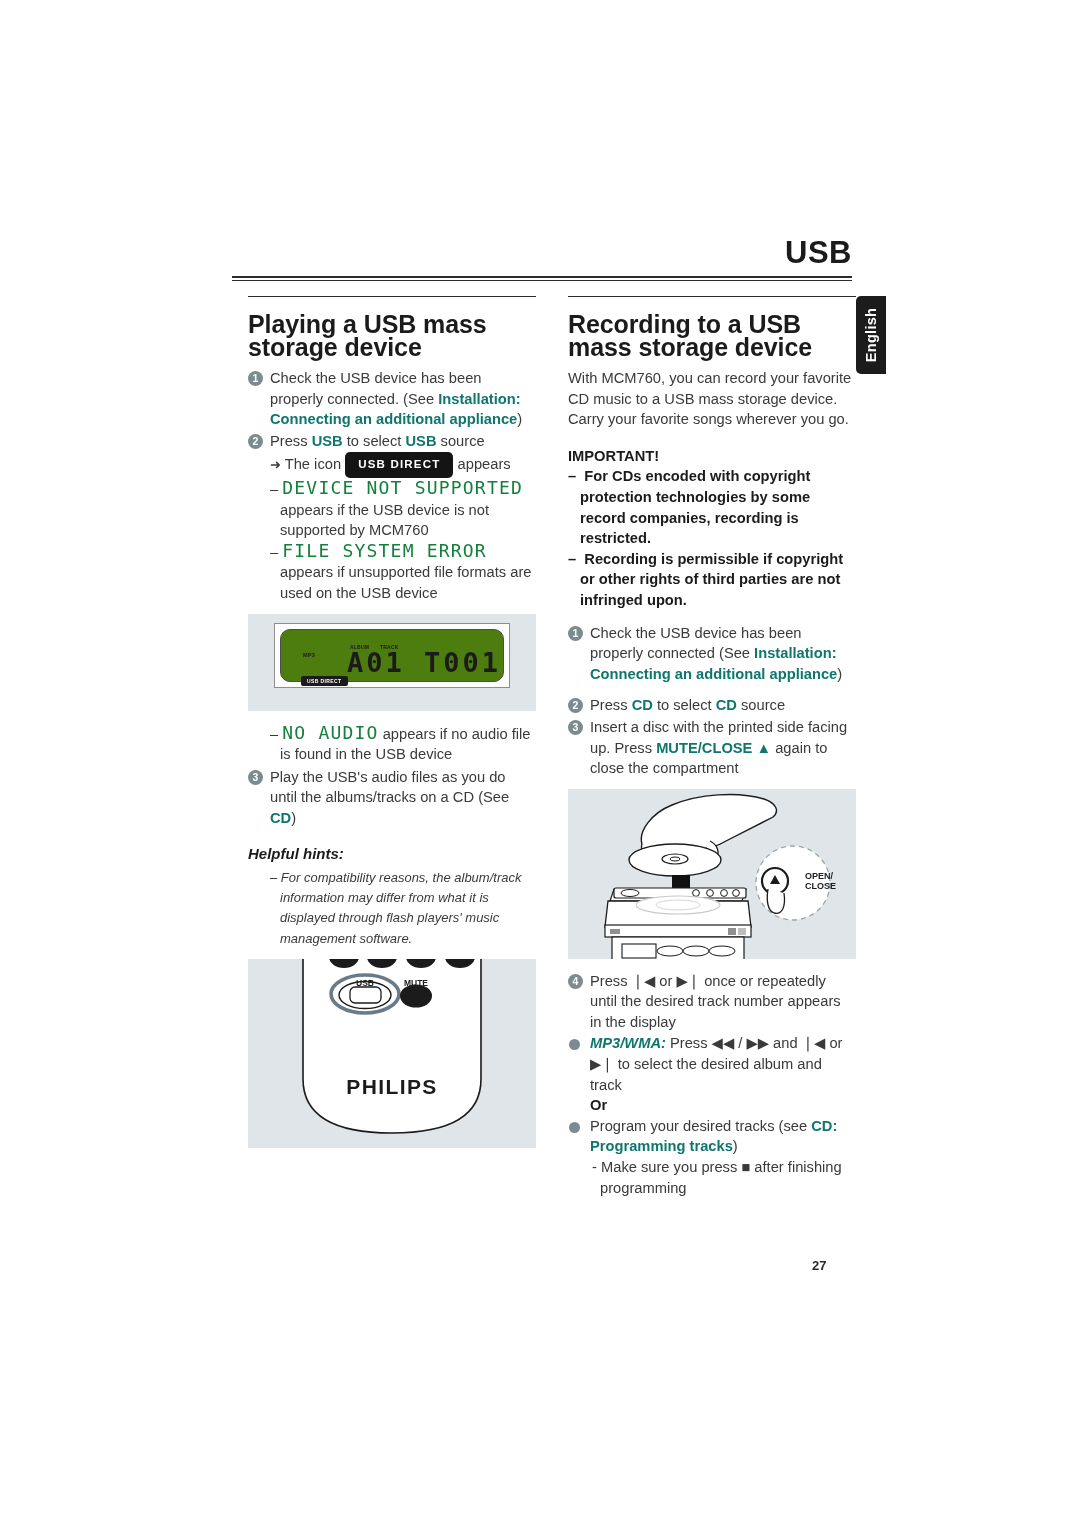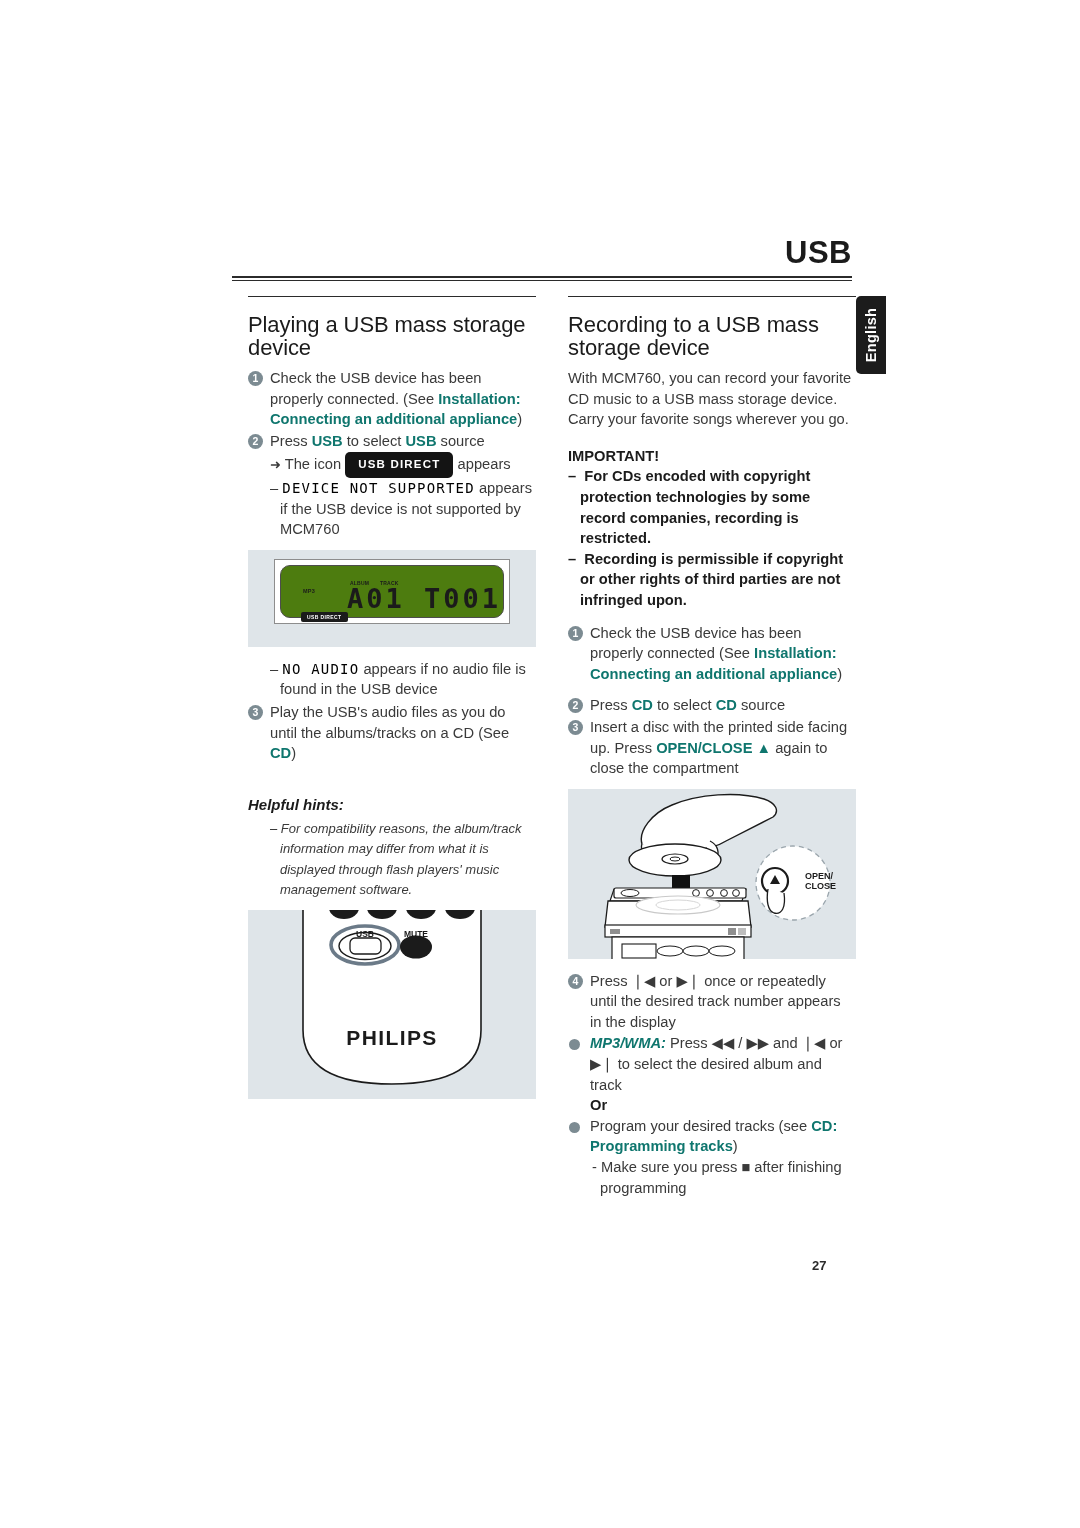--- a/index.html
+++ b/index.html
@@ -76,22 +76,22 @@
   }
   .col-left  { left: 248px; }
   .col-right { left: 568px; }
 
   .section-rule {
     border-top: 1.6px solid #2b2b2b;
     margin-bottom: 9px;
     width: 100%;
   }
   .section-title {
-    font-size: 22px;
-    font-weight: normal;
+    font-size: 25px;
+    font-weight: bold;
     line-height: 23px;
     letter-spacing: -0.1px;
     color: #1b1b1b;
     margin: 16px 0 9px 0;
   }
 
   p, .txt {
     font-size: 14.7px;
     line-height: 20.6px;
     color: #3a3a3a;
@@ -126,23 +126,23 @@
   .sub-in {
     padding-left: 32px;
     text-indent: -10px;
   }
 
   .arrow-ico { font-size: 13px; color: #3a3a3a; }
 
   
   .seg {
     font-family: "DejaVu Sans Mono", monospace;
-    font-size: 14px;
+    font-size: 18px;
     letter-spacing: 1.2px;
-    color: #000000;
+    color: #15803d;
   }
 
   
   .badge-usbdirect {
     display: inline-block;
     background: #141414;
     color: #ffffff;
     font-size: 11.5px;
     font-weight: bold;
     letter-spacing: 1.2px;
@@ -164,21 +164,21 @@
     height: 11px;
     border-radius: 50%;
     background: #7c8b92;
   }
 
   .helpful {
     font-size: 15px;
     font-weight: bold;
     font-style: italic;
     color: #1b1b1b;
-    margin: 32px 0 6px 0;
+    margin: 16px 0 6px 0;
   }
   .hint {
     font-style: italic;
     font-size: 13px;
     line-height: 20.4px;
     color: #3a3a3a;
   }
 
   
   .figure {
@@ -297,20 +297,25 @@
       <span class="badge-usbdirect">USB DIRECT</span>
       <span>appears</span>
     </div>
 
     <div class="sub-in txt">
       <span>–</span>
       <span class="seg">DEVICE NOT SUPPORTED</span>
       <span>appears if the USB device is not supported by MCM760</span>
     </div>
 
+    <div class="sub-in txt">
+      <span>–</span>
+      <span class="seg">FILE SYSTEM ERROR</span>
+      <span>appears if unsupported file formats are used on the USB device</span>
+    </div>
 
     <div class="figure lcd-fig">
       <div class="lcd-outer">
         <div class="lcd-inner">
           <div class="lcd-mp3">MP3</div>
           <div class="lcd-lab-album">ALBUM</div>
           <div class="lcd-lab-track">TRACK</div>
           <div class="lcd-main">A01 T001</div>
           <div class="lcd-badge">USB DIRECT</div>
         </div>
@@ -385,21 +390,21 @@
 
     <div style="height:10px;"></div>
 
     <div class="step">
       <span class="num">2</span>
       <div class="txt"><span>Press </span><b>CD</b><span> to select </span><b>CD</b><span> source</span></div>
     </div>
 
     <div class="step">
       <span class="num">3</span>
-      <div class="txt"><span>Insert a disc with the printed side facing up. Press </span><b>OPEN/CLOSE</b><b> ▲</b><span> again to close the compartment</span></div>
+      <div class="txt"><span>Insert a disc with the printed side facing up. Press </span><b>MUTE/CLOSE</b><b> ▲</b><span> again to close the compartment</span></div>
     </div>
 
     <div class="figure cd-fig">
       <svg viewBox="0 0 288 170" width="288" height="170">
 
         <path d="M74 55 C70 42 84 24 104 16 C130 5 170 2 196 10 C208 14 212 22 205 28
                  L158 52 C150 57 140 60 128 60 L90 60 C82 60 76 59 74 55 Z" fill="#ffffff" stroke="#1b1b1b" stroke-width="1.4"></path>
         <path d="M74 55 C72 60 76 66 84 68 L104 72 C112 73 118 70 120 65" fill="#ffffff" stroke="#1b1b1b" stroke-width="1.3"></path>
         <path d="M142 52 C150 56 152 64 148 70 C144 76 136 77 132 73" fill="#ffffff" stroke="#1b1b1b" stroke-width="1.3"></path>
 

